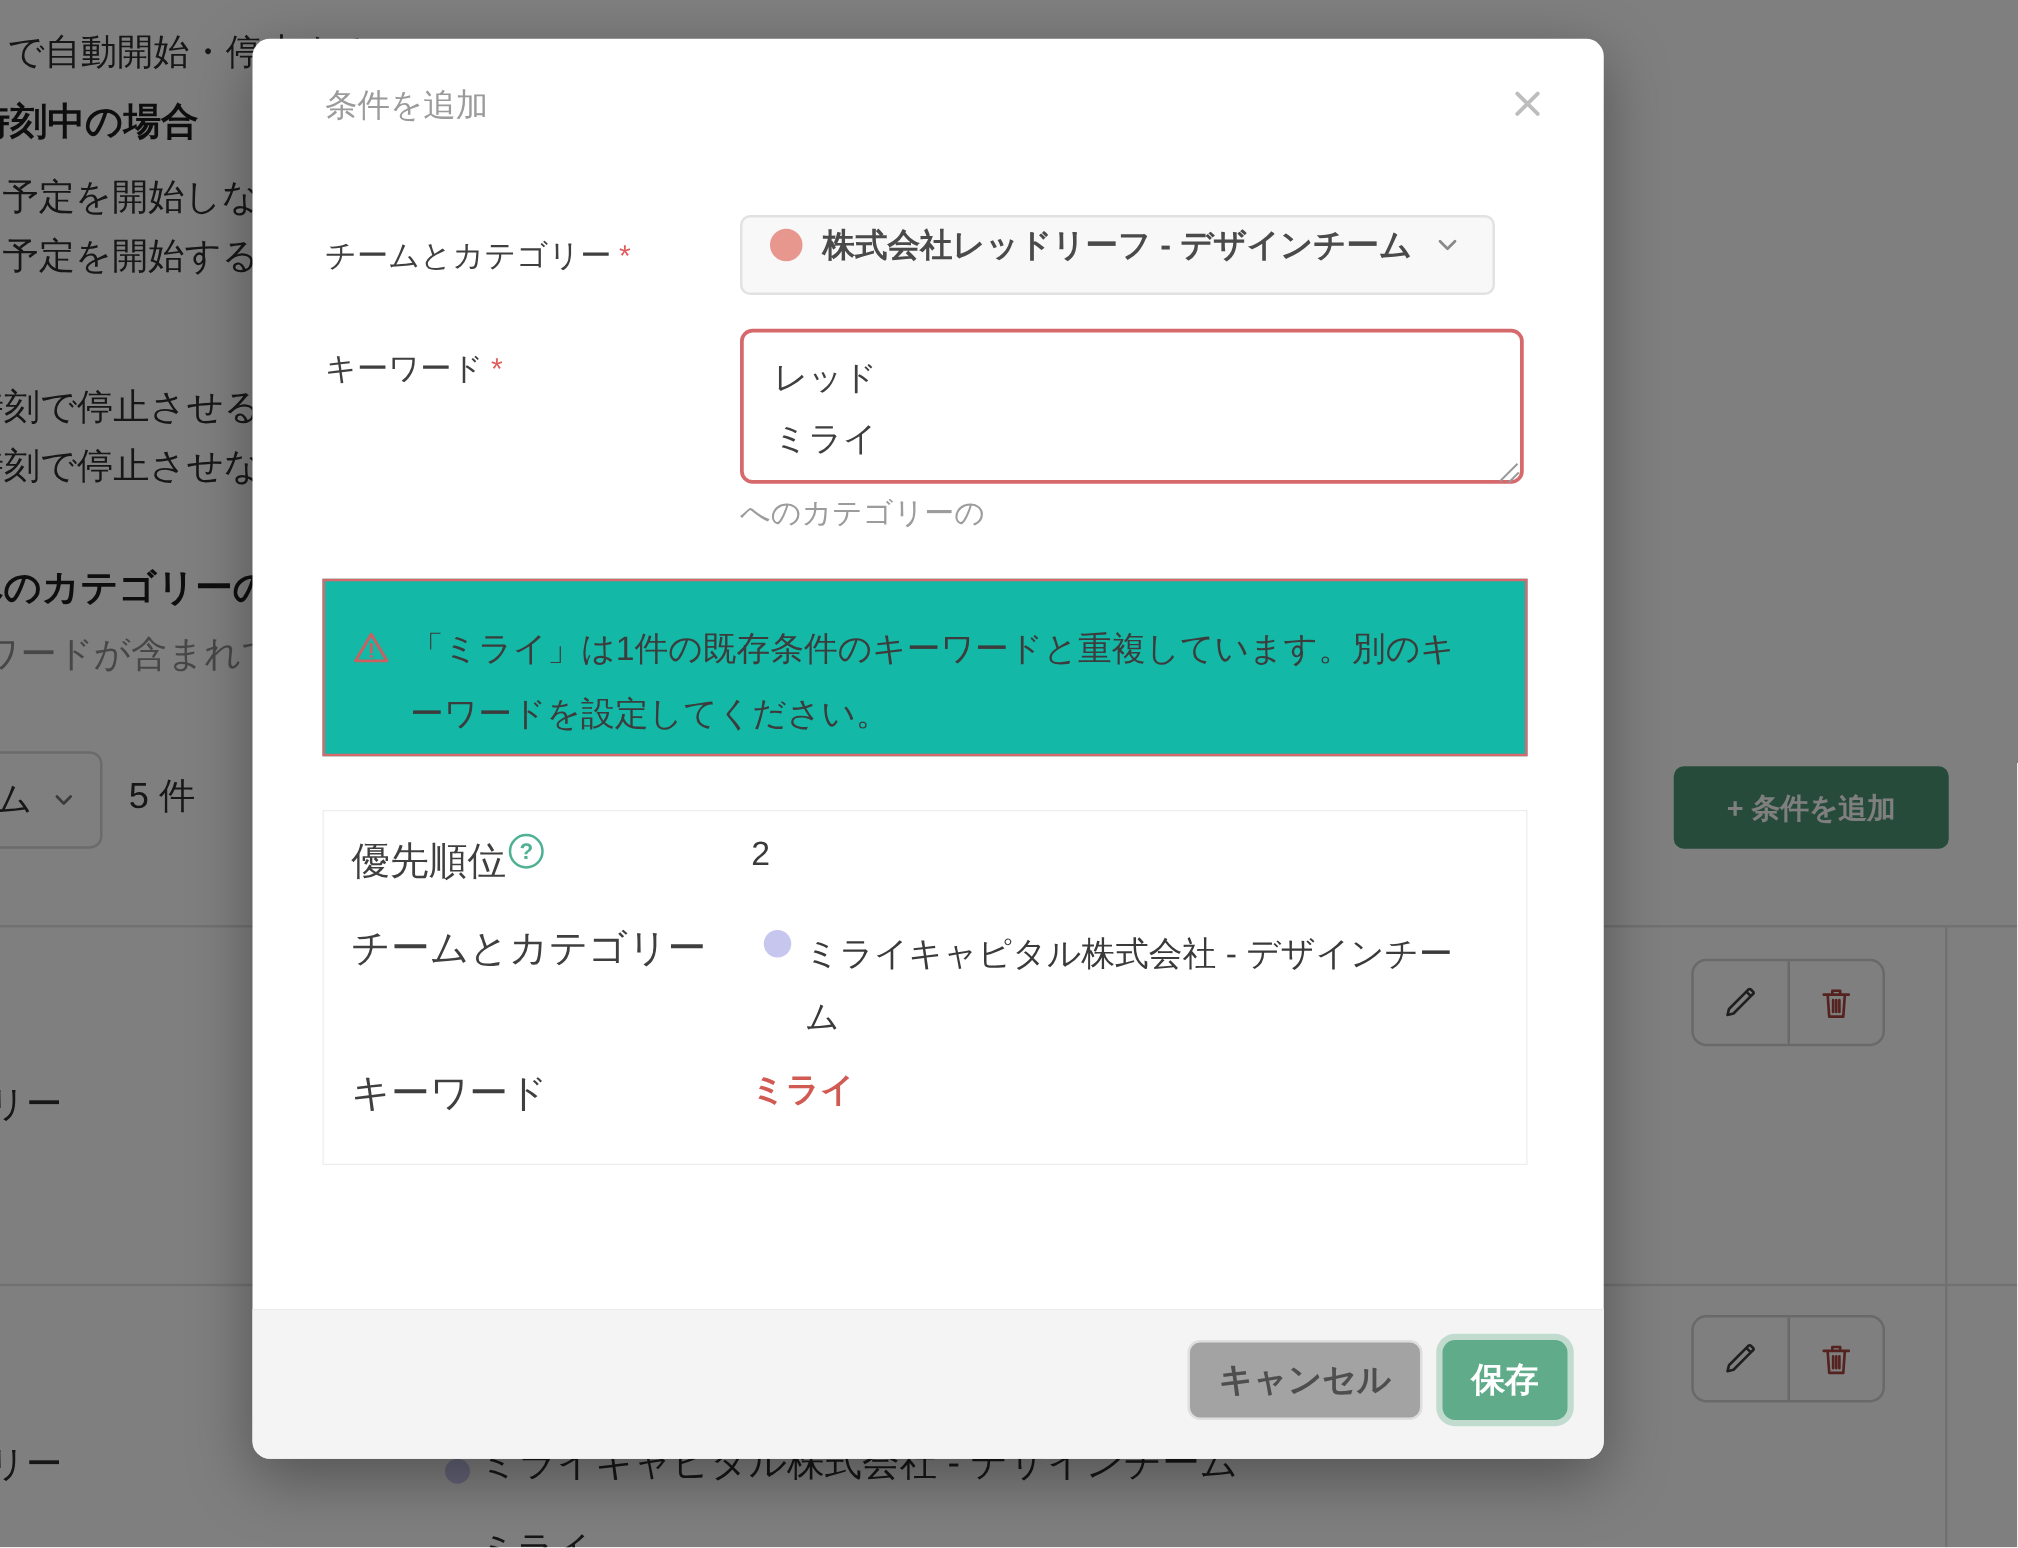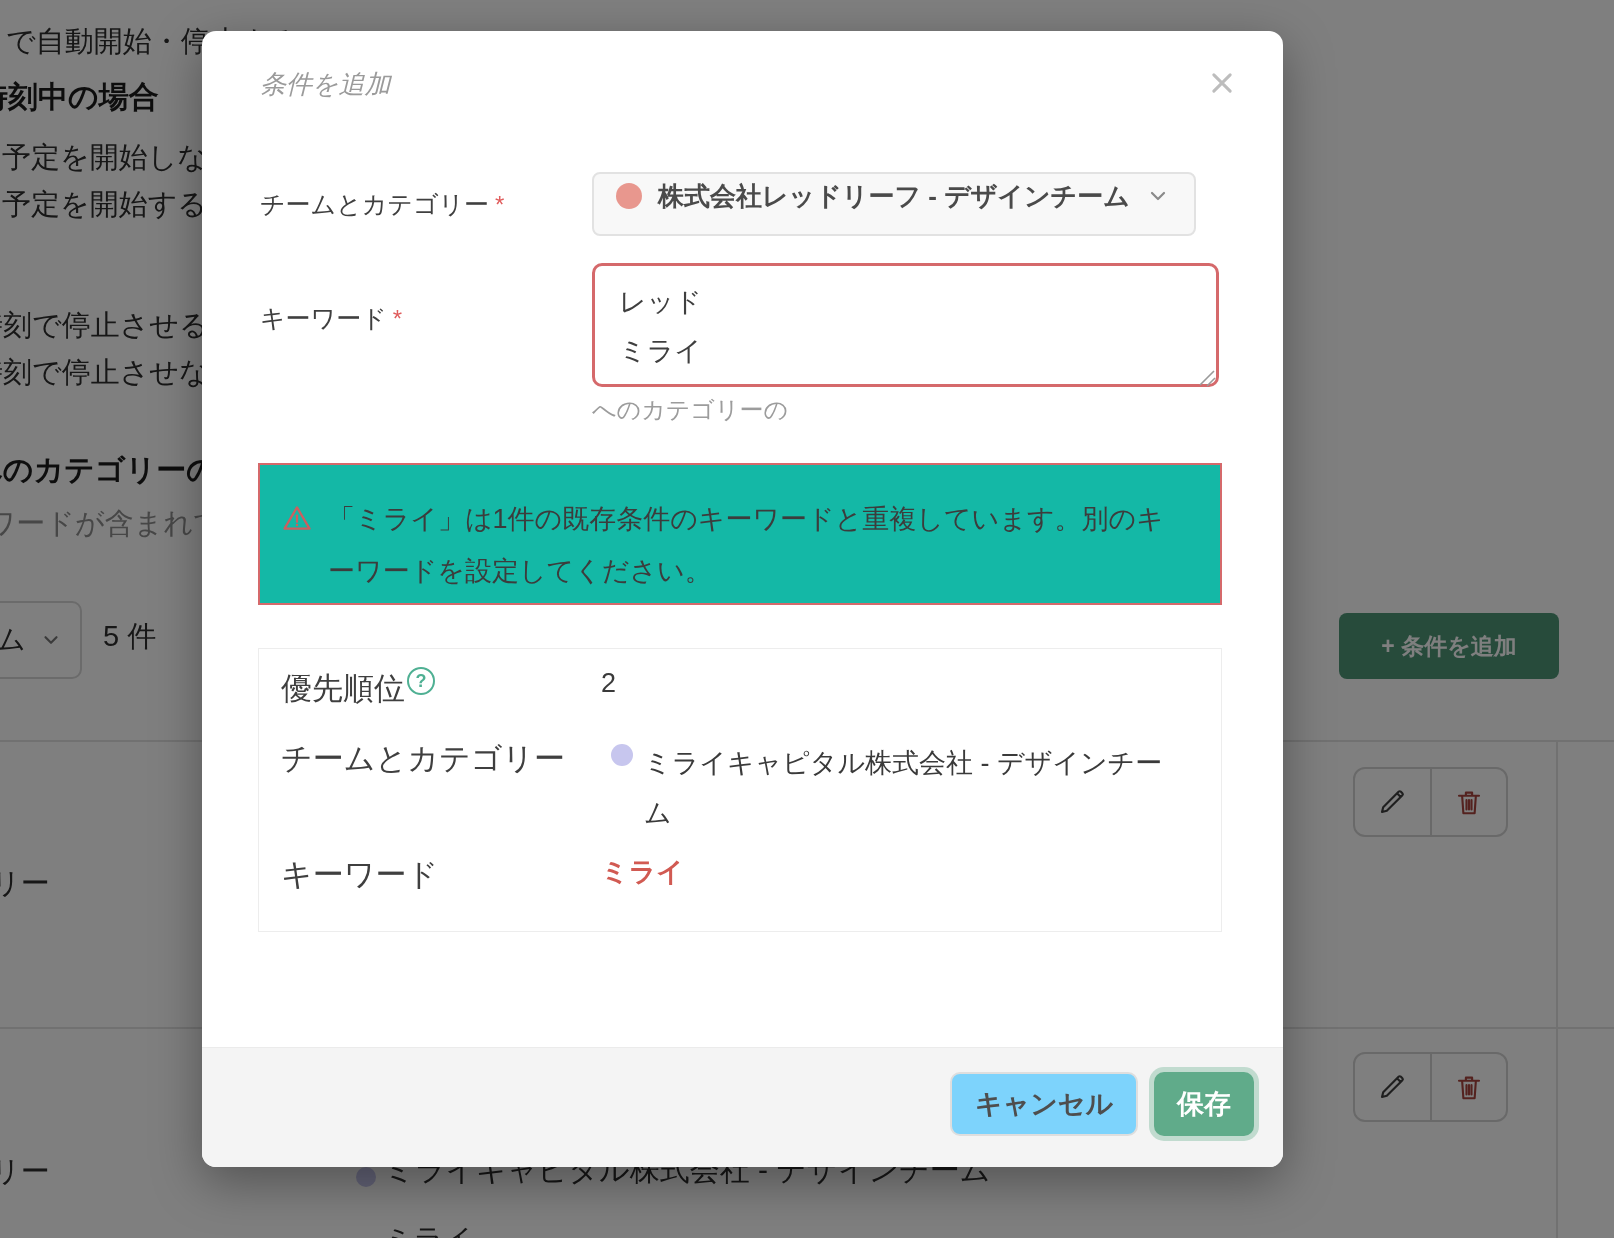--- a/index.html
+++ b/index.html
@@ -25,21 +25,21 @@
   .icon-cell{flex:1;display:flex;align-items:center;justify-content:center;background:transparent;border:none;padding:0;}
   .icon-cell + .icon-cell{border-left:2px solid #d2d2d2;}
   #bg-bottom-dot{position:absolute;left:356px;top:1167px;width:20px;height:20px;border-radius:50%;
     background:#c7c6ee;z-index:1;}
   
   #overlay{position:absolute;left:0;top:0;width:1614px;height:1238px;background:rgba(0,0,0,0.5);z-index:5;}
 
   
   #modal{position:absolute;left:202px;top:31px;width:1081px;height:1136px;background:#fff;
     border-radius:14px;z-index:10;box-shadow:0 15px 50px rgba(0,0,0,0.35);}
-  #modal-title{position:absolute;left:58px;top:36px;font-size:26px;color:#9b9b9b;font-style:italic;}
+  #modal-title{position:absolute;left:58px;top:36px;font-size:26px;color:#9b9b9b;}
   #modal-close{position:absolute;left:1000px;top:32px;width:40px;height:40px;border:none;background:transparent;
     display:flex;align-items:center;justify-content:center;cursor:pointer;}
   .field-label{position:absolute;font-size:25px;color:#3f3f3f;}
   .req{color:#e05d5d;margin-left:6px;font-size:24px;}
   #team-select{position:absolute;left:390px;top:141px;width:604px;height:64px;background:#f8f8f8;
     border:2px solid #e2e2e2;border-radius:8px;box-sizing:border-box;display:flex;align-items:center;
     padding:0 20px 16px 22px;gap:16px;font-family:inherit;}
   #team-select .dot{width:26px;height:26px;border-radius:50%;background:#e8978e;flex:none;}
   #team-select .sel-label{font-size:26px;font-weight:700;color:#4a4a4a;white-space:nowrap;}
   #keyword-textarea{position:absolute;left:390px;top:232px;width:627px;height:124px;box-sizing:border-box;
@@ -56,21 +56,21 @@
   .ex-label{position:absolute;left:22px;font-size:31px;color:#3f3f3f;white-space:nowrap;}
   .ex-value{position:absolute;font-size:27px;color:#3a3a3a;}
   #help-icon{position:absolute;left:148px;top:18px;width:28px;height:28px;border:2px solid #4fb093;
     border-radius:50%;box-sizing:border-box;color:#4fb093;font-size:18px;font-weight:700;
     display:flex;align-items:center;justify-content:center;cursor:pointer;background:#fff;}
   #ex-team-dot{position:absolute;left:352px;top:95px;width:22px;height:22px;border-radius:50%;background:#c7c6ee;}
   #ex-team-value{left:385px;top:89px;width:528px;line-height:50px;}
   #ex-keyword-value{left:342px;top:205px;color:#d15a52;font-weight:700;}
   #modal-footer{position:absolute;left:0;top:1016px;width:1081px;height:120px;background:#f4f4f4;
     border-top:1px solid #ebebeb;border-radius:0 0 14px 14px;box-sizing:border-box;}
-  #cancel-btn{position:absolute;left:748px;top:24px;width:188px;height:64px;background:#7dd3fc;
+  #cancel-btn{position:absolute;left:748px;top:24px;width:188px;height:64px;background:#a3a3a3;
     border:2px solid #dedede;border-radius:10px;font-size:27px;font-weight:700;color:#4e4e4e;
     font-family:inherit;cursor:pointer;}
   #save-btn{position:absolute;left:952px;top:24px;width:100px;height:64px;background:#60ab8a;
     border:none;border-radius:10px;font-size:27px;font-weight:700;color:#fff;font-family:inherit;
     box-shadow:0 0 0 5px rgba(96,171,138,0.35);cursor:pointer;}
 </style>
 </head>
 <body>
 
 <div id="screen">
@@ -143,21 +143,21 @@
       <span>チームとカテゴリー</span><span class="req">*</span>
     </div>
     <button id="team-select">
       <span class="dot"></span>
       <span class="sel-label">株式会社レッドリーフ - デザインチーム</span>
       <svg width="24" height="24" viewBox="0 0 24 24">
           <path d="M6 9l6 6 6-6" fill="none" stroke="#8a8a8a" stroke-width="2.2" stroke-linecap="round" stroke-linejoin="round"></path>
         </svg>
     </button>
 
-    <div class="field-label" style="left:58px;top:247px;margin-top:24px;">
+    <div class="field-label" style="left:58px;top:247px;">
       <span>キーワード</span><span class="req">*</span>
     </div>
     <div id="keyword-textarea">レッド
 ミライ</div>
     <svg id="resize-handle" width="24" height="24" viewBox="0 0 24 24">
         <path d="M6 20L20 6 M13 21l8-8" stroke="#9a9a9a" stroke-width="1.6" fill="none"></path>
       </svg>
     <div id="keyword-helper">へのカテゴリーの</div>
 
     <div id="warning-box">

